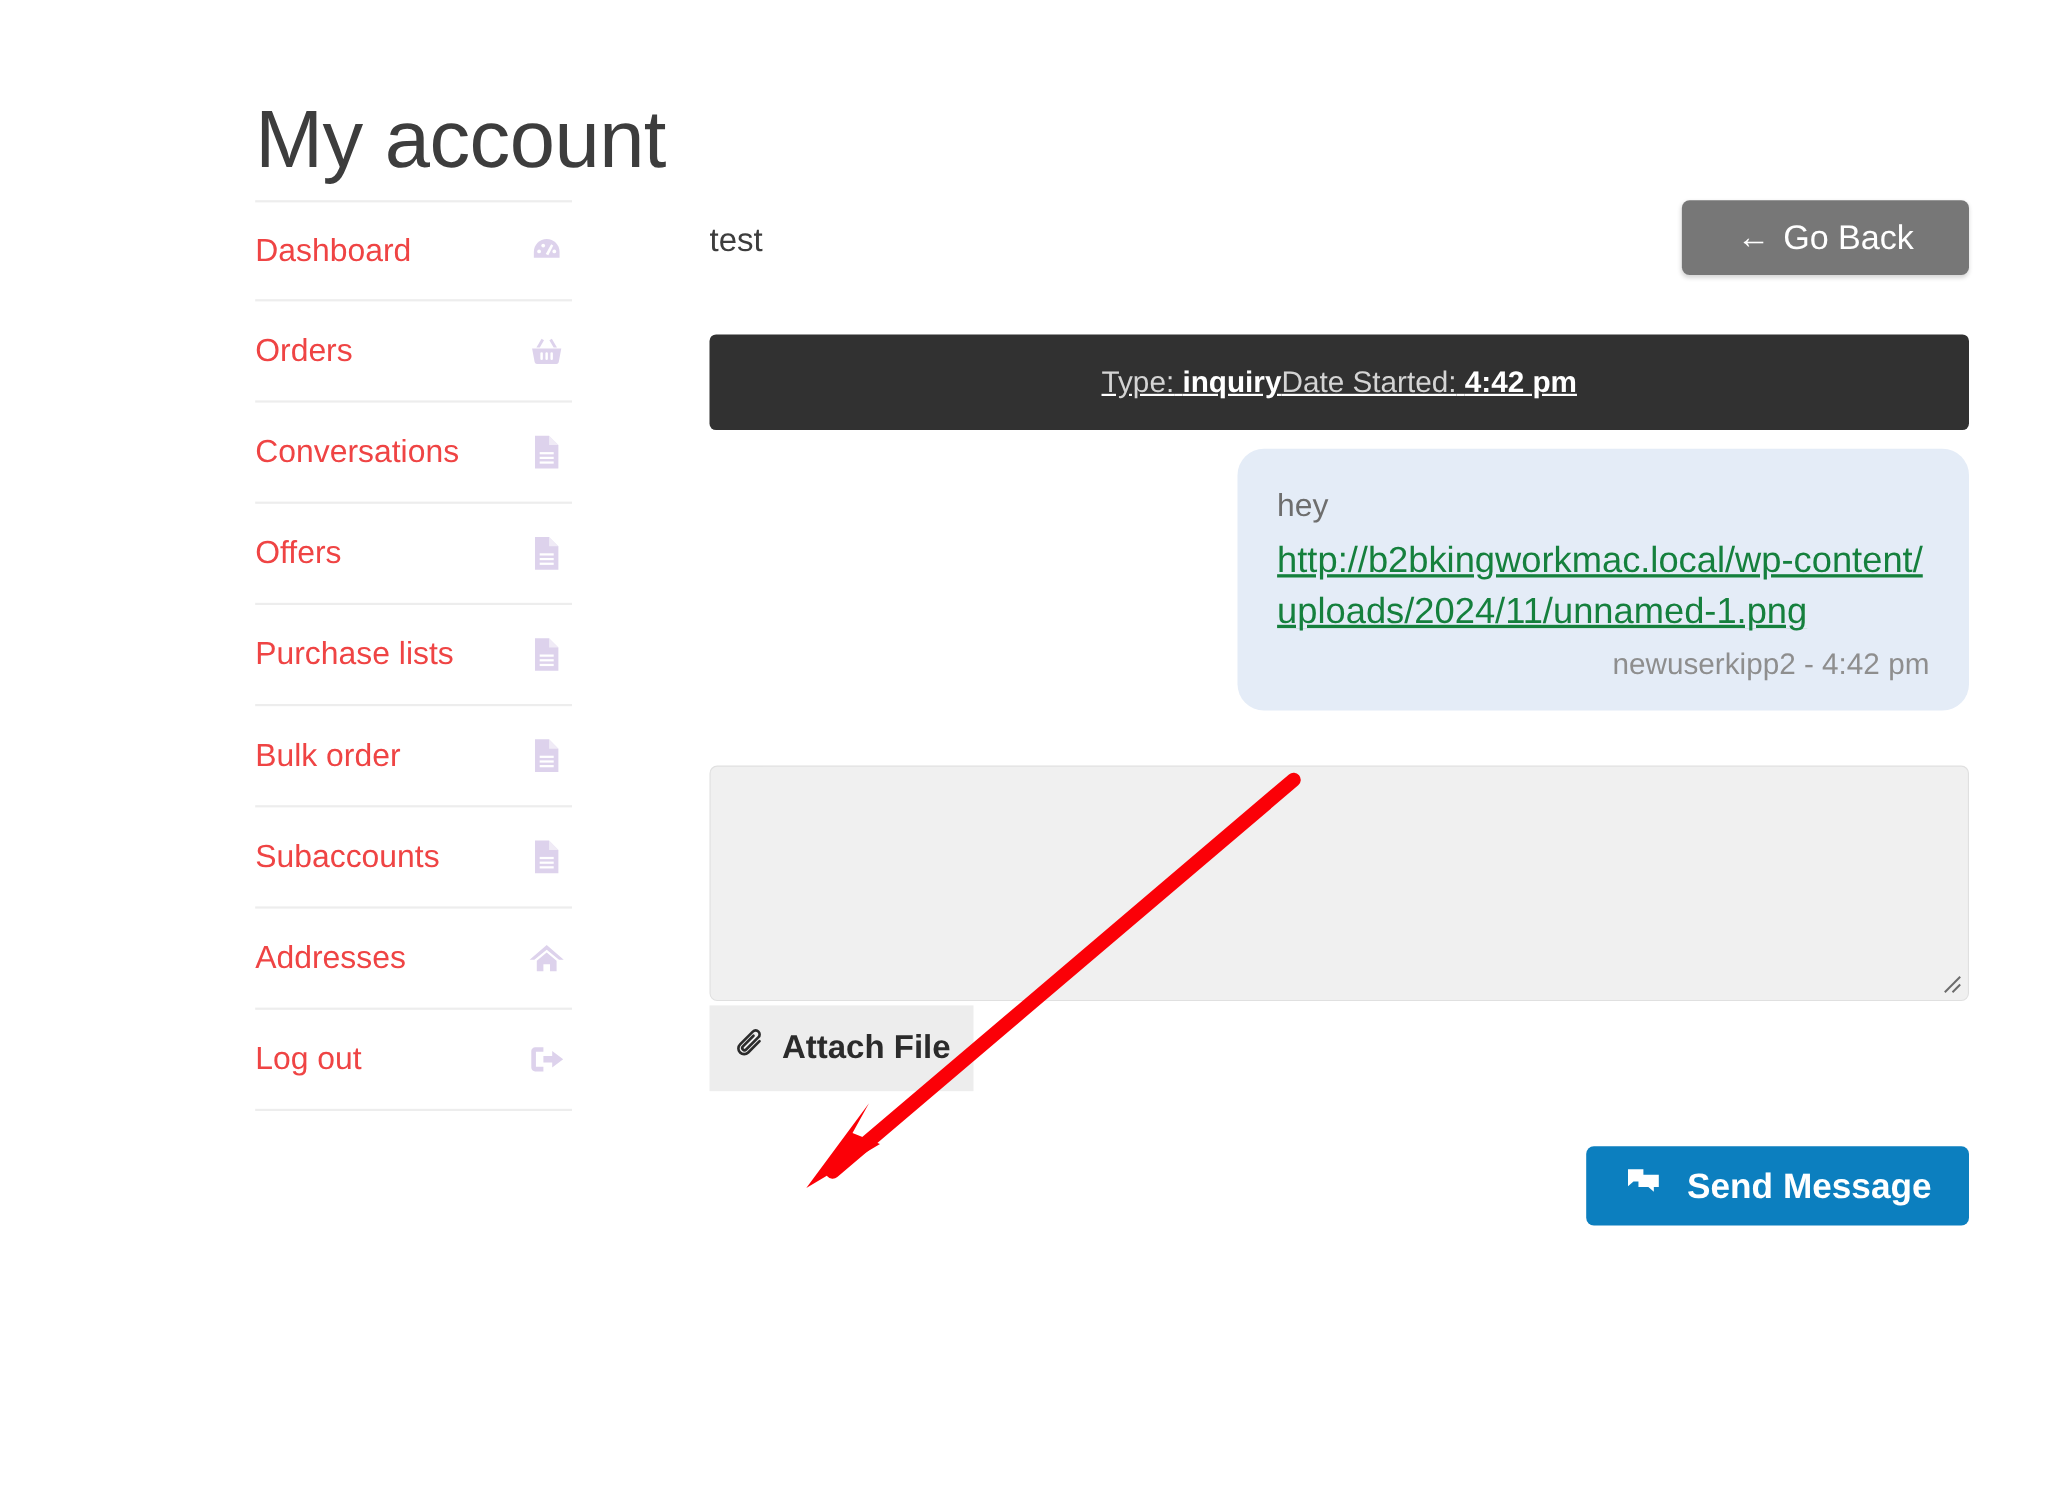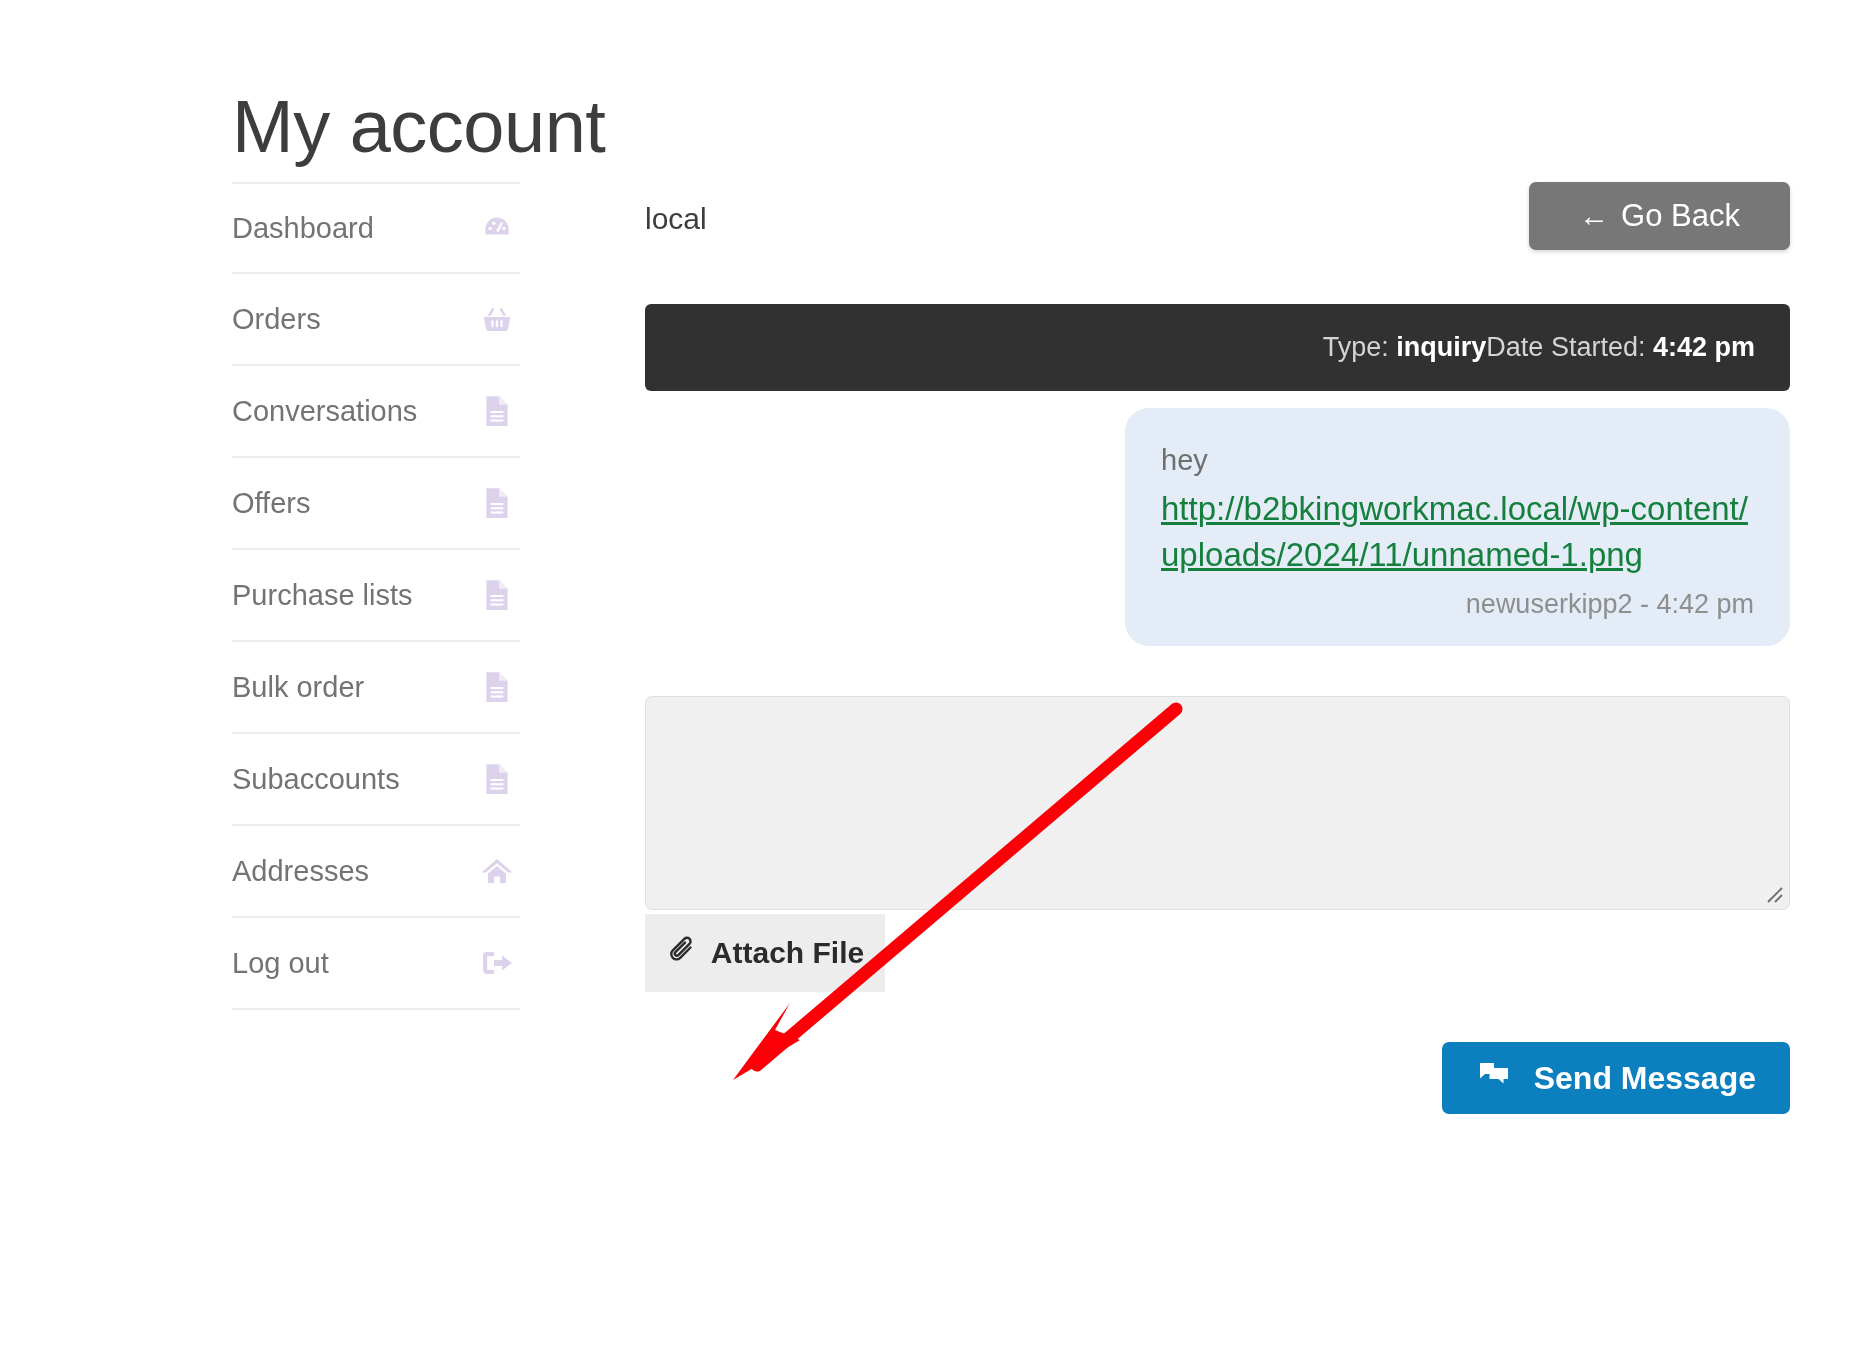--- a/index.html
+++ b/index.html
@@ -45,21 +45,21 @@
     height: 92px;
     border-bottom: 2px solid #ededed;
     padding-right: 6px;
     text-decoration: none;
     cursor: pointer;
   }
   .nav-item:first-child { border-top: 2px solid #ededed; }
   .nav-label {
     font-size: 29px;
     font-weight: 400;
-    color: #737373;
+    color: #ef4444;
     white-space: nowrap;
   }
   .nav-icon {
     width: 34px;
     height: 34px;
     flex: 0 0 34px;
     display: flex;
     align-items: center;
     justify-content: center;
     color: #ddd2ec;
@@ -112,23 +112,24 @@
   #go-back-button .arrow-glyph { font-size: 30px; line-height: 1; }
 
   
   #conv-meta-bar {
     margin-top: 30px;
     background: #313131;
     border-radius: 6px;
     height: 87px;
     display: flex;
     align-items: center;
-    justify-content: flex-end;
+    justify-content: center;
     padding: 4px 35px;
     color: #ffffff;
+    text-decoration: underline;
   }
   .meta-cell { font-size: 27px; white-space: nowrap; }
   .meta-key { color: #d4d4d4; font-weight: 400; }
   .meta-val { color: #ffffff; font-weight: 700; }
 
   
   #messages { margin-top: 17px; }
   .message-row { display: flex; justify-content: flex-end; }
   .message-bubble {
     background: #e4ecf7;
@@ -352,21 +353,21 @@
         <path d="M22 8.5l10 7.5-10 7.5v-4.6h-8v-5.8h8z"></path>
       </svg>
     </span>
   </a>
 
 </nav>
 
 <main id="main">
 
   <div id="conv-header-row">
-    <div id="conv-subject">local</div>
+    <div id="conv-subject">test</div>
     <button id="go-back-button">
       <span class="arrow-glyph">←</span>
       <span>Go Back</span>
     </button>
   </div>
 
   <div id="conv-meta-bar">
     <div class="meta-cell">
       <span class="meta-key">Type:</span>
       <span class="meta-val">inquiry</span>

